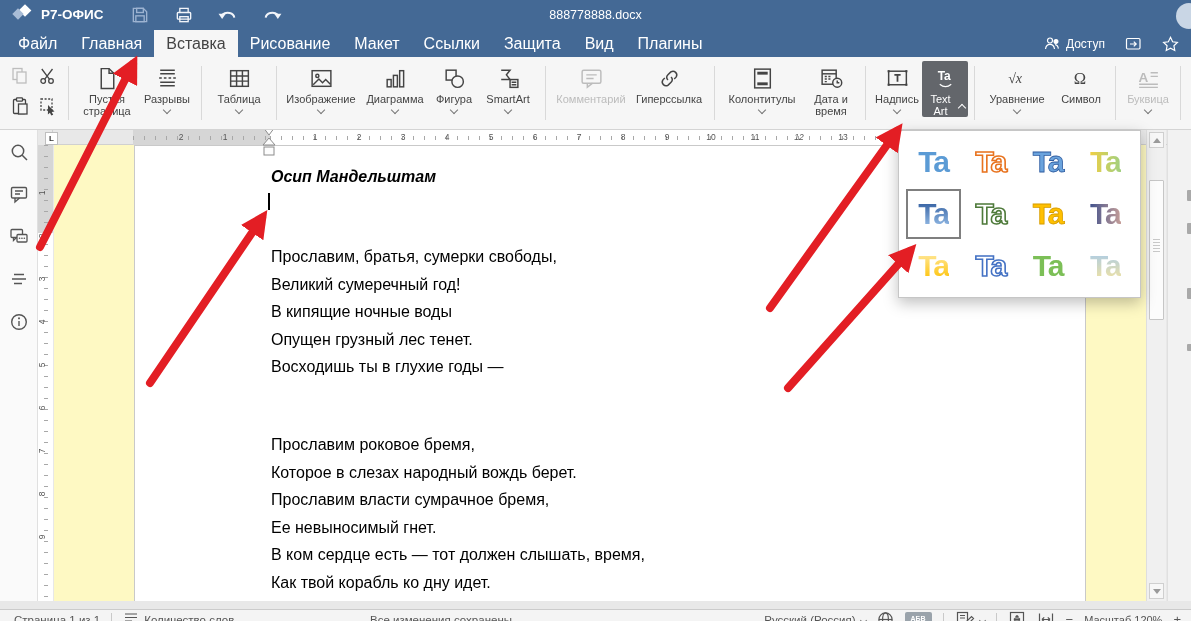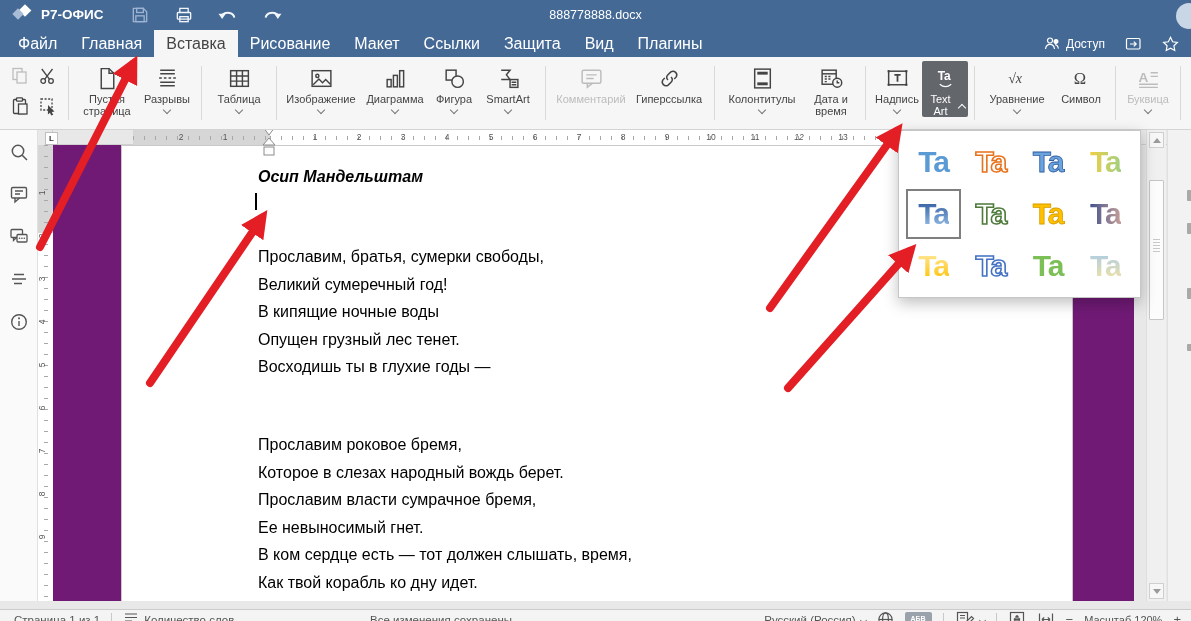--- a/index.html
+++ b/index.html
@@ -50,21 +50,21 @@
 .hr-seg.wht{background:#fff}
 .hr-seg::after{content:"";position:absolute;left:0;right:0;top:6px;height:4px;background:repeating-linear-gradient(90deg,#a8a8a8 0 1px,transparent 1px 11px)}
 .rnum{position:absolute;top:2px;font-size:8.5px;color:#555;transform:translateX(-50%);z-index:2}
 .vruler{position:absolute;left:38px;top:130px;width:15px;height:471px;background:#e8e8e8;border-right:1px solid #d0d0d0;z-index:2}
 .vr-seg{position:absolute;left:0;width:15px}
 .vr-seg.mgn{background:#d6d6d6}
 .vr-seg.wht{background:#fff}
 .vr-seg::after{content:"";position:absolute;top:0;bottom:0;left:6px;width:4px;background:repeating-linear-gradient(180deg,#a8a8a8 0 1px,transparent 1px 11px)}
 .vnum{position:absolute;left:2px;font-size:8.5px;color:#555;transform:rotate(-90deg);z-index:2}
 .indent-marker{position:absolute;left:261px;top:126px;z-index:3}
-.canvas{position:absolute;left:41px;top:145px;width:1093px;height:456px;background:#701a75}
+.canvas{position:absolute;left:54px;top:145px;width:1093px;height:456px;background:#fef9c3}
 .page{position:absolute;left:80px;top:0;width:952px;height:456px;background:#fff;border:1px solid #c9c9c9;border-bottom:none}
 .doc-author{position:absolute;left:136px;top:22px;font-size:16px;font-weight:bold;font-style:italic;color:#000;white-space:nowrap}
 .caret{position:absolute;left:133px;top:47px;width:1.6px;height:17px;background:#000}
 .stanza{position:absolute;left:136px;font-size:16px;color:#000;line-height:27.5px;white-space:nowrap}
 .s1{top:97px}
 .s2{top:285px}
 
 
 .vscroll{position:absolute;left:1146px;top:130px;width:20px;height:471px;background:#f0f0f0;border-left:1px solid #dedede;z-index:2}
 .vs-btn{position:absolute;left:2px;width:15px;height:16px;background:#f7f7f7;border:1px solid #cfcfcf;display:flex;align-items:center;justify-content:center;cursor:pointer}

